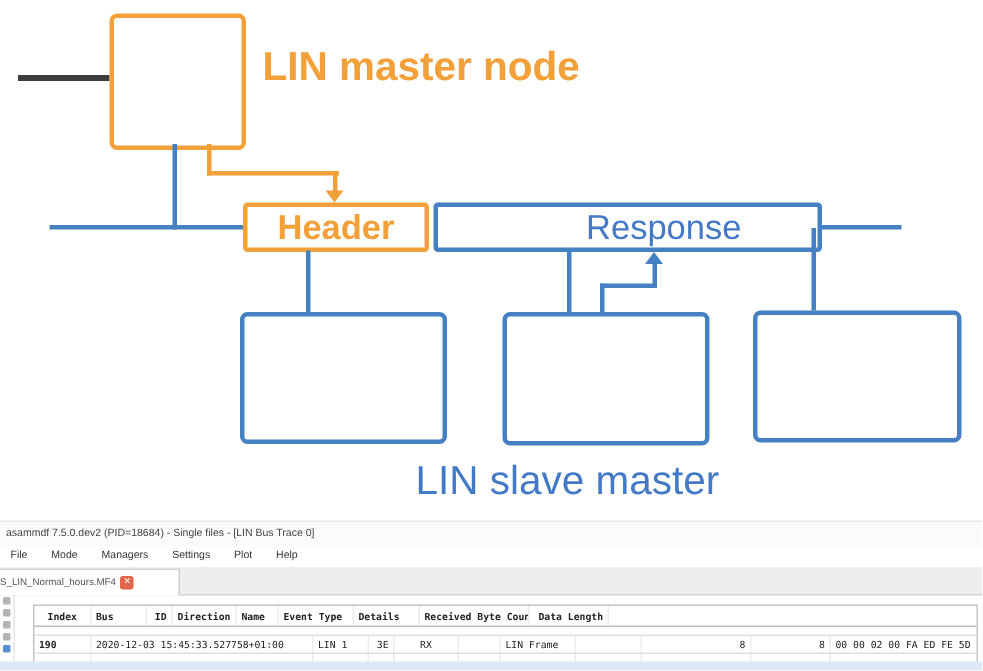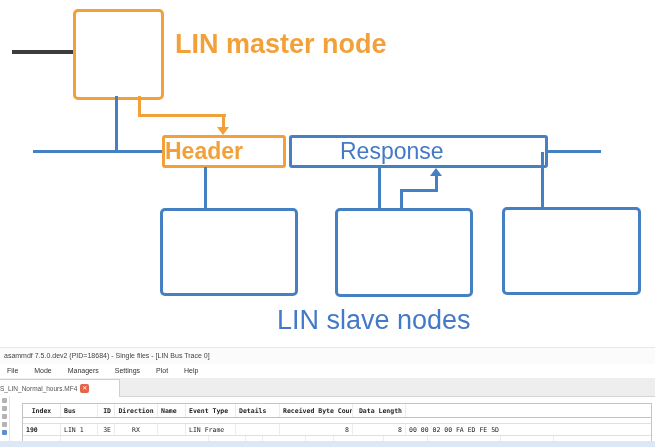--- a/index.html
+++ b/index.html
@@ -13,21 +13,21 @@
   .kline{background:#3D3D3D;}
   .obox{border:3px solid #F2A03A;border-radius:5px;background:#fff;}
   .bbox{border:3px solid #4580C2;border-radius:5px;background:#fff;padding-left:48px;}
   .dlabel{white-space:nowrap;font-weight:500;}
   .olabel{color:#F2A03A;font-weight:bold;}
   .blabel{color:#4379C6;}
   .arrow-down{width:0;height:0;border-left:6px solid transparent;border-right:6px solid transparent;
               border-top:8px solid #F2A03A;}
   .arrow-up{width:0;height:0;border-left:6px solid transparent;border-right:6px solid transparent;
             border-bottom:8px solid #4580C2;}
-  .busbox{display:flex;align-items:center;justify-content:flex-start;font-size:23px;}
+  .busbox{display:flex;align-items:center;justify-content:center;font-size:23px;}
 
   
   #appwin{position:absolute;left:0;top:347px;width:655px;height:100px;background:#fff;
           border-top:1px solid #e8e8e8;font-size:7px;color:#333;}
   #titlebar{position:absolute;left:0;top:0;width:655px;height:16px;line-height:16px;
             padding-left:4px;background:#fbfbfb;color:#444;font-size:7px;}
   #menubar{position:absolute;left:0;top:16px;width:655px;height:14px;line-height:14px;background:#fff;}
   .menu-item{display:inline-block;padding:0 7px;font-size:7px;color:#333;}
   #tabbar{position:absolute;left:0;top:30px;width:655px;height:18px;background:#eeeeee;
           border-bottom:1px solid #d5d5d5;}
@@ -96,21 +96,21 @@
     <div class="abs bbox" style="left:335px;top:208px;width:84px;height:83px;"></div>
 
     <div class="abs bline" style="left:400px;top:189px;width:3px;height:19px;"></div>
     <div class="abs bline" style="left:400px;top:189px;width:38px;height:3px;"></div>
     <div class="abs bline" style="left:435px;top:176px;width:3px;height:15px;"></div>
     <div class="abs arrow-up" style="left:430px;top:168px;"></div>
 
     <div class="abs bline" style="left:541px;top:152px;width:3px;height:55px;"></div>
     <div class="abs bbox" style="left:502px;top:207px;width:85px;height:82px;"></div>
 
-    <div class="abs dlabel blabel" style="left:277px;top:305px;font-size:27px;">LIN slave nodes</div>
+    <div class="abs dlabel blabel" style="left:277px;top:305px;font-size:27px;">LIN slave master</div>
   </div>
 
   <div id="appwin">
 
     <div id="titlebar">
       <span>asammdf 7.5.0.dev2 (PID=18684) - Single files - [LIN Bus Trace 0]</span>
     </div>
 
     <div id="menubar">
       <span class="menu-item">File</span>
@@ -158,20 +158,21 @@
         
         
         
         
         
         
       </div>
 
       <div class="trow rdata">
         <div class="tcell c0 idx">190</div>
+        <div class="tcell c1">2020-12-03 15:45:33.527758+01:00</div>
         <div class="tcell c2">LIN 1</div>
         <div class="tcell c3">3E</div>
         <div class="tcell c4">RX</div>
         <div class="tcell c5"></div>
         <div class="tcell c6">LIN Frame</div>
         <div class="tcell c7"></div>
         <div class="tcell c8">8</div>
         <div class="tcell c9">8</div>
         <div class="tcell c10">00 00 02 00 FA ED FE 5D</div>
       </div>

